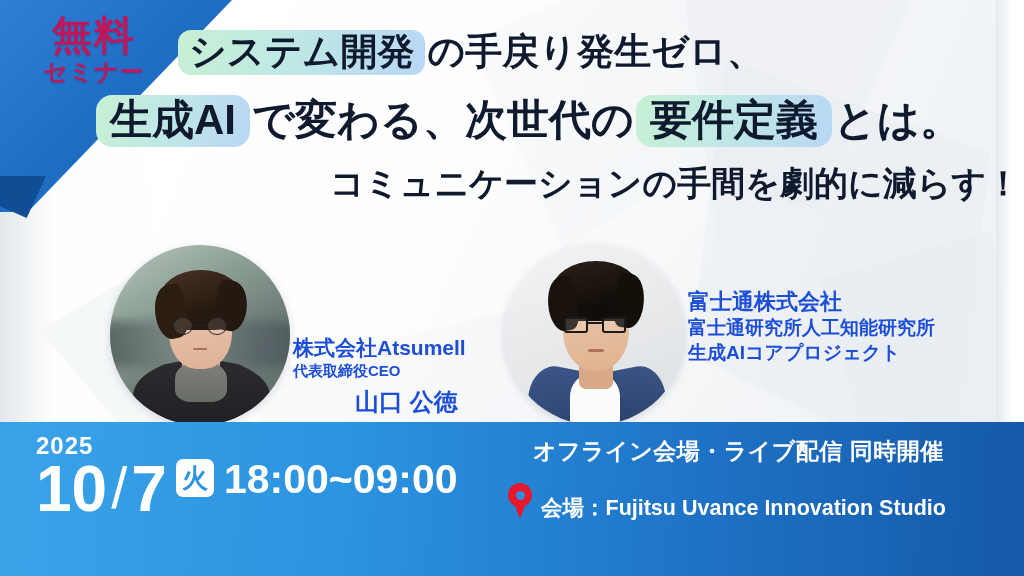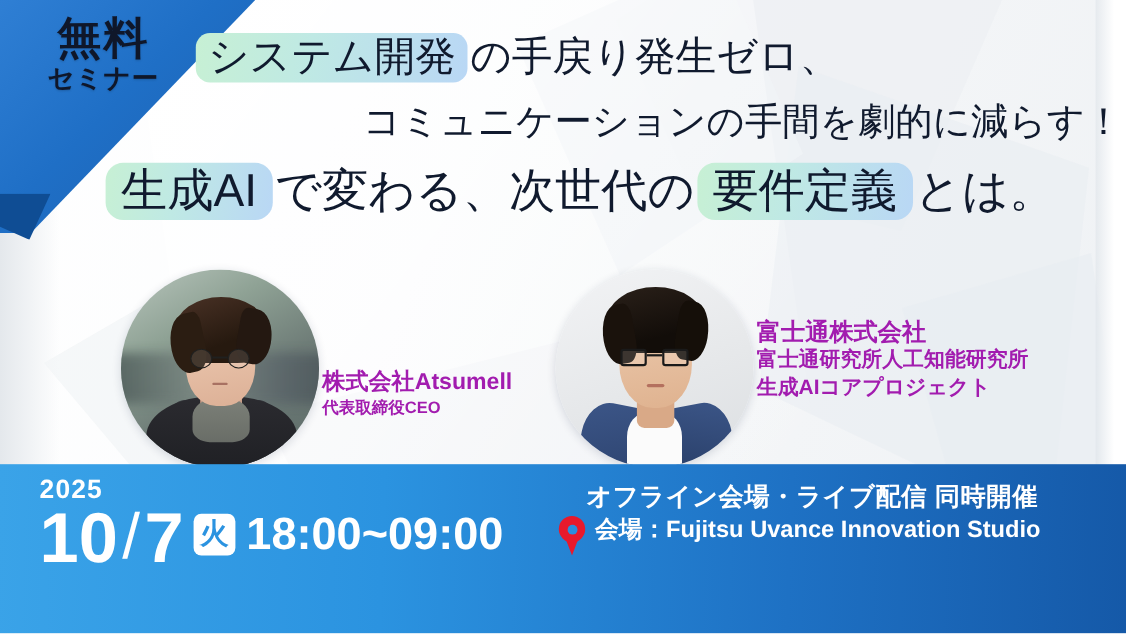--- a/index.html
+++ b/index.html
@@ -55,31 +55,31 @@
     background:linear-gradient(135deg,#2f7fd4 0%,#1f6fc6 45%,#1b5fae 100%);
     clip-path:polygon(0% 0%,100% 0%,12% 100%,0% 100%);
   }
   .ribbon-fold {
     position:absolute; left:0px; top:176px; width:46px; height:42px;
     background:#0f4d94;
     clip-path:polygon(0% 0%,100% 0%,58% 100%,0% 72%);
   }
   .ribbon-text {
     position:absolute; left:14px; top:14px; width:160px;
-    color:#0f172a; text-align:center;
+    color:#be185d; text-align:center;
     font-weight:bold; line-height:1.06;
     text-shadow:0 1px 2px rgba(0,0,0,.18);
   }
   .ribbon-l1 { font-size:40px; letter-spacing:2px; }
   .ribbon-l2 { font-size:24px; letter-spacing:1px; margin-top:3px; }
 
   
   .headline {
     position:absolute; left:0; top:30px; width:1024px;
-    color:#101a2e; font-weight:normal;
+    color:#101a2e; font-weight:bold;
   }
   .hl-line { white-space:nowrap; line-height:1.0; }
   .hl1 { margin-left:178px; font-size:37px; }
   .hl2 { margin-left:330px; font-size:34px; margin-top:19px; }
   .hl3 { margin-left:96px; font-size:42px; margin-top:20px; }
 
   .mark {
     display:inline-block;
     border-radius:13px;
     padding:3px 11px 5px 11px;
@@ -150,53 +150,53 @@
     background:#150f09; border-radius:25% 60% 45% 35%; transform:rotate(9deg); }
   .pr-glass { position:absolute; top:40%; width:13%; height:9%;
     border:2px solid #1a1a1a; border-radius:3px; background:rgba(255,255,255,.15); }
   .pr-glass.g1 { left:33%; }
   .pr-glass.g2 { left:54%; }
   .pr-bridge { position:absolute; left:46%; top:43%; width:8%; height:2px; background:#1a1a1a; }
   .pr-mouth { position:absolute; left:46%; top:58%; width:9%; height:3px;
     background:#b4705e; border-radius:3px; }
 
   
-  .spk { position:absolute; color:#a21caf; font-weight:bold; }
+  .spk { position:absolute; color:#1d4ed8; font-weight:bold; }
   .spk-left { left:293px; top:336px; }
   .spk-right { left:688px; top:289px; }
   .spk-org { font-size:21px; line-height:1.18; white-space:nowrap; }
   .spk-role { font-size:15px; line-height:1.33; white-space:nowrap; }
   .spk-name { font-size:24px; line-height:1.2; white-space:nowrap; margin-top:7px; }
   .spk-left .spk-name { text-align:right; padding-right:8px; }
   .spk-right .spk-name { text-align:right; padding-right:6px; }
   .spk-right .spk-org { font-size:22px; }
   .spk-right .spk-role { font-size:19px; }
 
   
   .bottom {
     position:absolute; left:0; bottom:0; width:1024px; height:154px;
     background:linear-gradient(92deg,#3aa3e8 0%,#2b93e0 34%,#1e71c4 70%,#1559a8 100%);
     color:#ffffff;
   }
   .date-block { position:absolute; left:36px; top:12px; }
   .year { font-size:24px; font-weight:bold; letter-spacing:1px; line-height:1; }
-  .dateline { display:flex; align-items:center; margin-top:1px; }
+  .dateline { display:flex; align-items:flex-start; margin-top:1px; }
   .dnum { font-size:64px; font-weight:bold; line-height:.95; }
   .dslash { font-size:58px; font-weight:300; line-height:1; margin:0 4px 2px 4px; }
   .dow {
     display:inline-flex; align-items:center; justify-content:center;
     width:38px; height:38px; margin:0 10px 7px 9px;
     background:#ffffff; color:#2b93e0;
     border-radius:7px; font-size:26px; font-weight:bold;
   }
   .dtime { font-size:41px; font-weight:bold; line-height:1; margin-bottom:7px; }
 
   .right-block { position:absolute; left:533px; top:14px; width:470px; }
   .rb-title { font-size:23px; font-weight:bold; letter-spacing:.5px; white-space:nowrap; }
-  .venue-row { display:flex; align-items:flex-start; margin-top:2px; }
+  .venue-row { display:flex; align-items:flex-end; margin-top:16px; }
   .pin { position:relative; width:30px; height:40px; flex:0 0 30px; margin:-2px 6px 0 -28px; }
   .pin-head {
     position:absolute; left:3px; top:2px; width:24px; height:24px;
     background:#e8192c; border-radius:50%;
   }
   .pin-tail {
     position:absolute; left:7px; top:17px; width:16px; height:21px;
     background:#e8192c;
     clip-path:polygon(0% 0%,100% 0%,50% 100%);
   }
@@ -229,24 +229,24 @@
   <div class="ribbon-fold"></div>
   <div class="ribbon-text">
     <div class="ribbon-l1">無料</div>
     <div class="ribbon-l2">セミナー</div>
   </div>
 
   <div class="headline">
     <div class="hl-line hl1">
       <span class="mark">システム開発</span><span class="hl-plain">の手戻り発生ゼロ、</span>
     </div>
-    <div class="hl-line hl2">コミュニケーションの手間を劇的に減らす！</div>
     <div class="hl-line hl3">
       <span class="mark wide">生成AI</span><span class="hl-plain">で変わる、次世代の</span><span class="mark wide">要件定義</span><span class="hl-plain">とは。</span>
     </div>
+    <div class="hl-line hl2">コミュニケーションの手間を劇的に減らす！</div>
   </div>
 
   <div class="speaker-photo photo-left">
     <div class="ph pl-bg"></div>
     <div class="pl-blur"></div>
     <div class="pl-body2"></div>
     <div class="pl-body3"></div>
     <div class="pl-body"></div>
     <div class="pl-neck"></div>
     <div class="pl-turtle"></div>
@@ -272,20 +272,21 @@
     <div class="pr-hair3"></div>
     <div class="pr-glass g1"></div>
     <div class="pr-glass g2"></div>
     <div class="pr-bridge"></div>
     <div class="pr-mouth"></div>
   </div>
 
   <div class="spk spk-left">
     <div class="spk-org">株式会社Atsumell</div>
     <div class="spk-role">代表取締役CEO</div>
+    <div class="spk-name">山口 公徳</div>
   </div>
 
   <div class="spk spk-right">
     <div class="spk-org">富士通株式会社</div>
     <div class="spk-role">富士通研究所人工知能研究所</div>
     <div class="spk-role">生成AIコアプロジェクト</div>
   </div>
 
   <div class="bottom">
 

